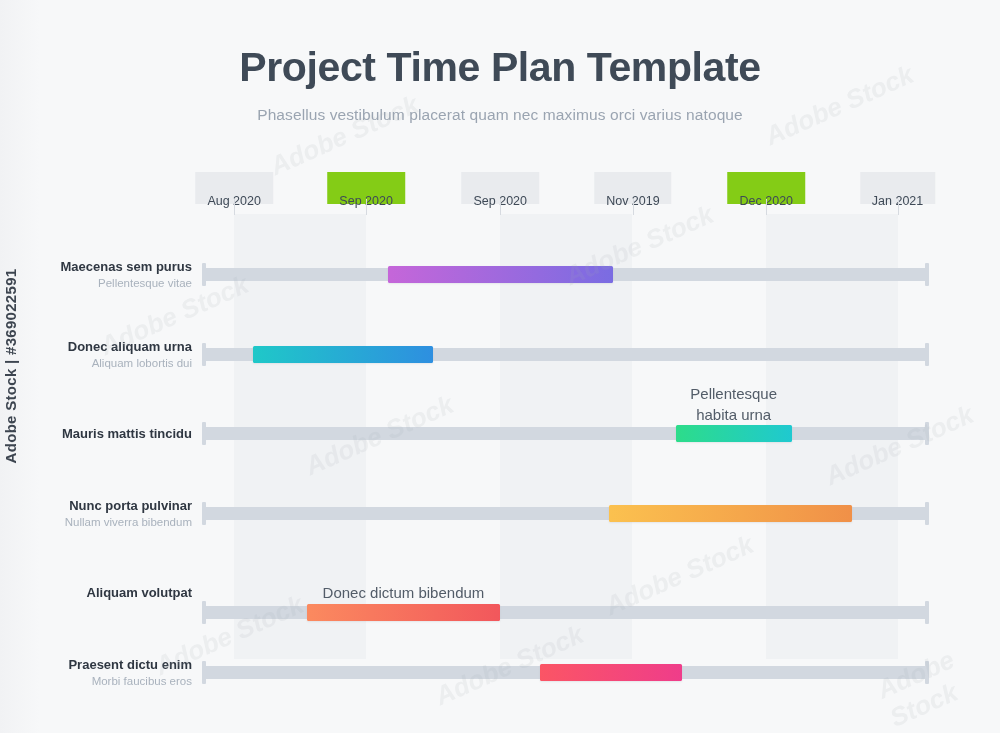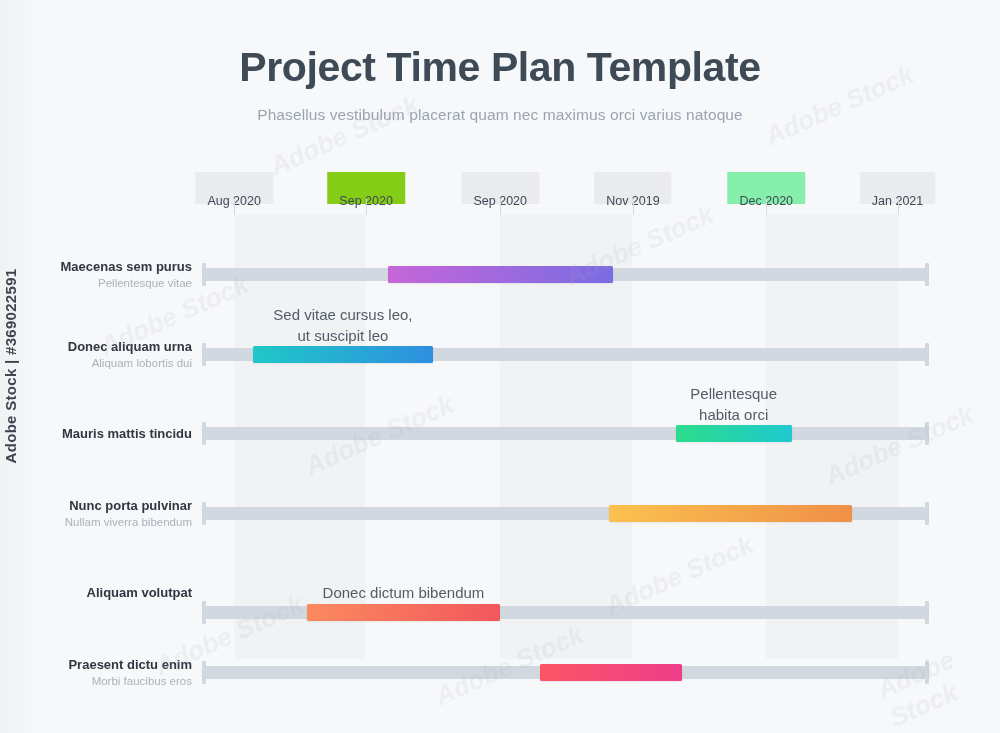--- a/index.html
+++ b/index.html
@@ -237,47 +237,45 @@
     </div>
   <div id="month-header">
       <div class="month-chip" style="left: 4.3%; transform: translateX(-50%); background: rgb(233, 235, 238);"><span>Aug 2020</span></div>
       <div class="month-tick" style="left: 4.3%;"></div>
       <div class="month-chip" style="left: 22.5%; transform: translateX(-50%); background: #84cc16;"><span>Sep 2020</span></div>
       <div class="month-tick" style="left: 22.5%;"></div>
       <div class="month-chip" style="left: 41%; transform: translateX(-50%); background: rgb(233, 235, 238);"><span>Sep 2020</span></div>
       <div class="month-tick" style="left: 41%;"></div>
       <div class="month-chip" style="left: 59.3%; transform: translateX(-50%); background: rgb(233, 235, 238);"><span>Nov 2019</span></div>
       <div class="month-tick" style="left: 59.3%;"></div>
-      <div class="month-chip" style="left: 77.7%; transform: translateX(-50%); background: #86efac;"><span>Dec 2020</span></div>
+      <div class="month-chip" style="left: 77.7%; transform: translateX(-50%); background: #84cc16;"><span>Dec 2020</span></div>
       <div class="month-tick" style="left: 77.7%;"></div>
       <div class="month-chip" style="left: 95.8%; transform: translateX(-50%); background: rgb(233, 235, 238);"><span>Jan 2021</span></div>
       <div class="month-tick" style="left: 95.8%;"></div>
     </div>
   <div id="rows">
       <div class="row" style="top: 50px;">
         <div class="track" style="background: rgb(210, 216, 224);"></div>
         <div class="track-cap left" style="background: rgb(210, 216, 224);"></div>
         <div class="track-cap right" style="background: rgb(210, 216, 224);"></div>
         <div class="bar" style="left: 25.5%; width: 31%; background: linear-gradient(90deg, rgb(197, 102, 217) 0%, rgb(122, 108, 226) 100%);"></div>
       </div>
       <div class="row" style="top: 129.5px;">
         <div class="track" style="background: rgb(210, 216, 224);"></div>
         <div class="track-cap left" style="background: rgb(210, 216, 224);"></div>
         <div class="track-cap right" style="background: rgb(210, 216, 224);"></div>
         <div class="bar" style="left: 6.9%; width: 24.8%; background: linear-gradient(90deg, rgb(31, 200, 200) 0%, rgb(46, 143, 224) 100%);"></div>
-        <div class="bar-label" style="left: 6.9%; width: 24.8%; top: 2px;">Sed vitae cursus leo,
-ut suscipit leo</div>
       </div>
       <div class="row" style="top: 209px;">
         <div class="track" style="background: rgb(210, 216, 224);"></div>
         <div class="track-cap left" style="background: rgb(210, 216, 224);"></div>
         <div class="track-cap right" style="background: rgb(210, 216, 224);"></div>
         <div class="bar" style="left: 65.2%; width: 16%; background: linear-gradient(90deg, rgb(45, 220, 138) 0%, rgb(31, 201, 208) 100%);"></div>
         <div class="bar-label" style="left: 65.2%; width: 16%; top: 2px;">Pellentesque
-habita orci</div>
+habita urna</div>
       </div>
       <div class="row" style="top: 288.5px;">
         <div class="track" style="background: rgb(210, 216, 224);"></div>
         <div class="track-cap left" style="background: rgb(210, 216, 224);"></div>
         <div class="track-cap right" style="background: rgb(210, 216, 224);"></div>
         <div class="bar" style="left: 56%; width: 33.5%; background: linear-gradient(90deg, rgb(251, 193, 79) 0%, rgb(240, 144, 72) 100%);"></div>
       </div>
       <div class="row" style="top: 388px;">
         <div class="track" style="background: rgb(210, 216, 224);"></div>
         <div class="track-cap left" style="background: rgb(210, 216, 224);"></div>

